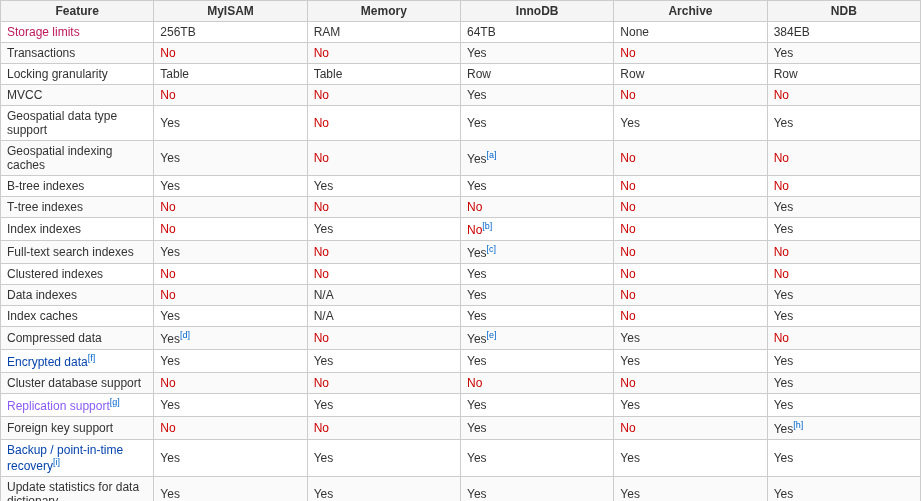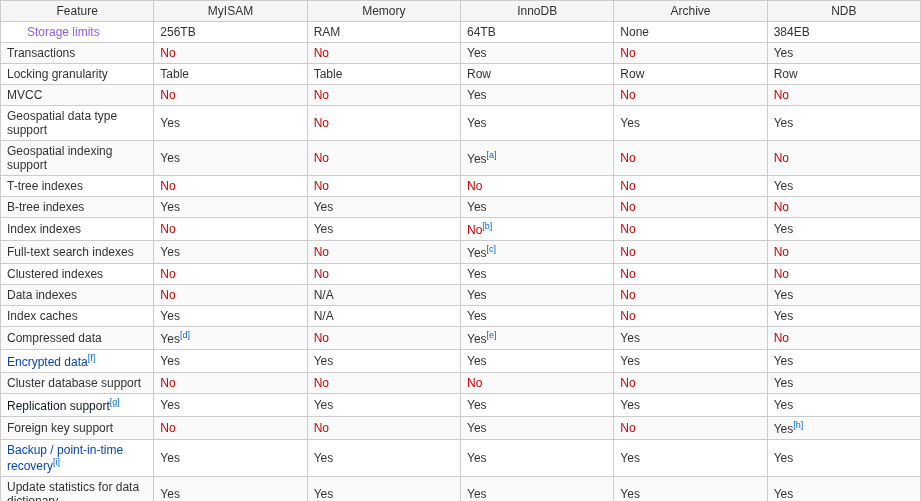--- a/index.html
+++ b/index.html
@@ -14,21 +14,21 @@
       border-collapse: collapse;
       table-layout: fixed;
     }
     th, td {
       border: 1px solid #ccc;
       padding: 3px 6px;
       vertical-align: middle;
     }
     th {
       background: #f5f5f5;
-      font-weight: normal;
+      font-weight: bold;
       font-size: 12px;
     }
     td:first-child {
       width: 410px;
     }
     td:not(:first-child) {
       text-align: left;
       width: 102px;
     }
     tr:nth-child(even) {
@@ -48,21 +48,21 @@
       <th>Feature</th>
       <th>MyISAM</th>
       <th>Memory</th>
       <th>InnoDB</th>
       <th>Archive</th>
       <th>NDB</th>
     </tr>
   </thead>
   <tbody id="table-body">
   <tr>
-        <td style="color: rgb(6, 69, 173);"><a href="#" style="color: #8b5cf6; text-decoration: none; margin-left: 20px;">Storage limits</a></td>
+        <td style="color: rgb(6, 69, 173);"><a href="#" style="color: #be185d; text-decoration: none;">Storage limits</a></td>
         <td>256TB</td>
         <td>RAM</td>
         <td>64TB</td>
         <td>None</td>
         <td>384EB</td>
       </tr>
       <tr>
         <td>Transactions</td>
         <td style="color: rgb(204, 0, 0);">No</td>
         <td style="color: rgb(204, 0, 0);">No</td>
@@ -88,42 +88,42 @@
       </tr>
       <tr>
         <td>Geospatial data type support</td>
         <td>Yes</td>
         <td style="color: rgb(204, 0, 0);">No</td>
         <td>Yes</td>
         <td>Yes</td>
         <td>Yes</td>
       </tr>
       <tr>
-        <td>Geospatial indexing support</td>
+        <td>Geospatial indexing caches</td>
         <td>Yes</td>
         <td style="color: rgb(204, 0, 0);">No</td>
         <td>Yes<sup style="color: rgb(0, 102, 204); font-size: 9px;">[a]</sup></td>
         <td style="color: rgb(204, 0, 0);">No</td>
         <td style="color: rgb(204, 0, 0);">No</td>
       </tr>
       <tr>
+        <td>B-tree indexes</td>
+        <td>Yes</td>
+        <td>Yes</td>
+        <td>Yes</td>
+        <td style="color: rgb(204, 0, 0);">No</td>
+        <td style="color: rgb(204, 0, 0);">No</td>
+      </tr>
+      <tr>
         <td>T-tree indexes</td>
         <td style="color: rgb(204, 0, 0);">No</td>
         <td style="color: rgb(204, 0, 0);">No</td>
         <td style="color: rgb(204, 0, 0);">No</td>
         <td style="color: rgb(204, 0, 0);">No</td>
         <td>Yes</td>
-      </tr>
-      <tr>
-        <td>B-tree indexes</td>
-        <td>Yes</td>
-        <td>Yes</td>
-        <td>Yes</td>
-        <td style="color: rgb(204, 0, 0);">No</td>
-        <td style="color: rgb(204, 0, 0);">No</td>
       </tr>
       <tr>
         <td>Index indexes</td>
         <td style="color: rgb(204, 0, 0);">No</td>
         <td>Yes</td>
         <td style="color: rgb(204, 0, 0);">No<sup style="color: rgb(0, 102, 204); font-size: 9px;">[b]</sup></td>
         <td style="color: rgb(204, 0, 0);">No</td>
         <td>Yes</td>
       </tr>
       <tr>
@@ -176,21 +176,21 @@
       </tr>
       <tr>
         <td>Cluster database support</td>
         <td style="color: rgb(204, 0, 0);">No</td>
         <td style="color: rgb(204, 0, 0);">No</td>
         <td style="color: rgb(204, 0, 0);">No</td>
         <td style="color: rgb(204, 0, 0);">No</td>
         <td>Yes</td>
       </tr>
       <tr>
-        <td style="color: rgb(6, 69, 173);"><a href="#" style="color: #0f172a; text-decoration: none;">Replication support</a><sup style="color: rgb(0, 102, 204); font-size: 9px;">[g]</sup></td>
+        <td style="color: rgb(6, 69, 173);"><a href="#" style="color: #8b5cf6; text-decoration: none;">Replication support</a><sup style="color: rgb(0, 102, 204); font-size: 9px;">[g]</sup></td>
         <td>Yes</td>
         <td>Yes</td>
         <td>Yes</td>
         <td>Yes</td>
         <td>Yes</td>
       </tr>
       <tr>
         <td>Foreign key support</td>
         <td style="color: rgb(204, 0, 0);">No</td>
         <td style="color: rgb(204, 0, 0);">No</td>

